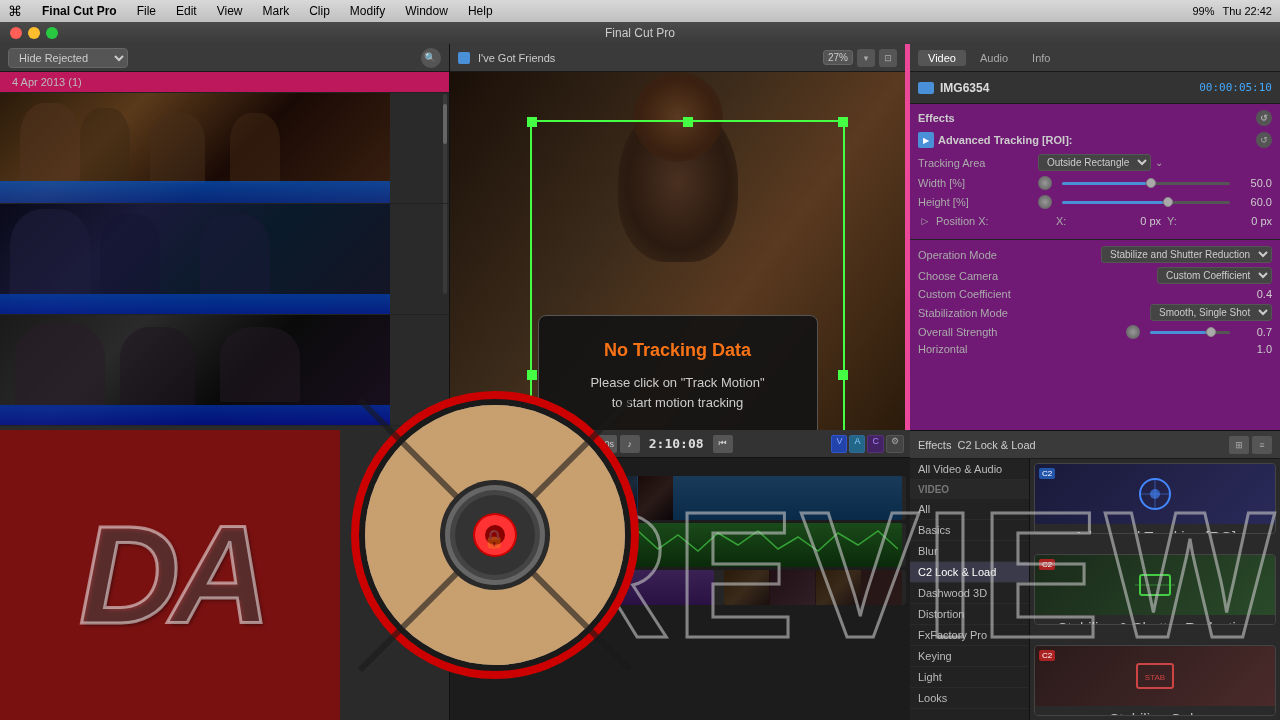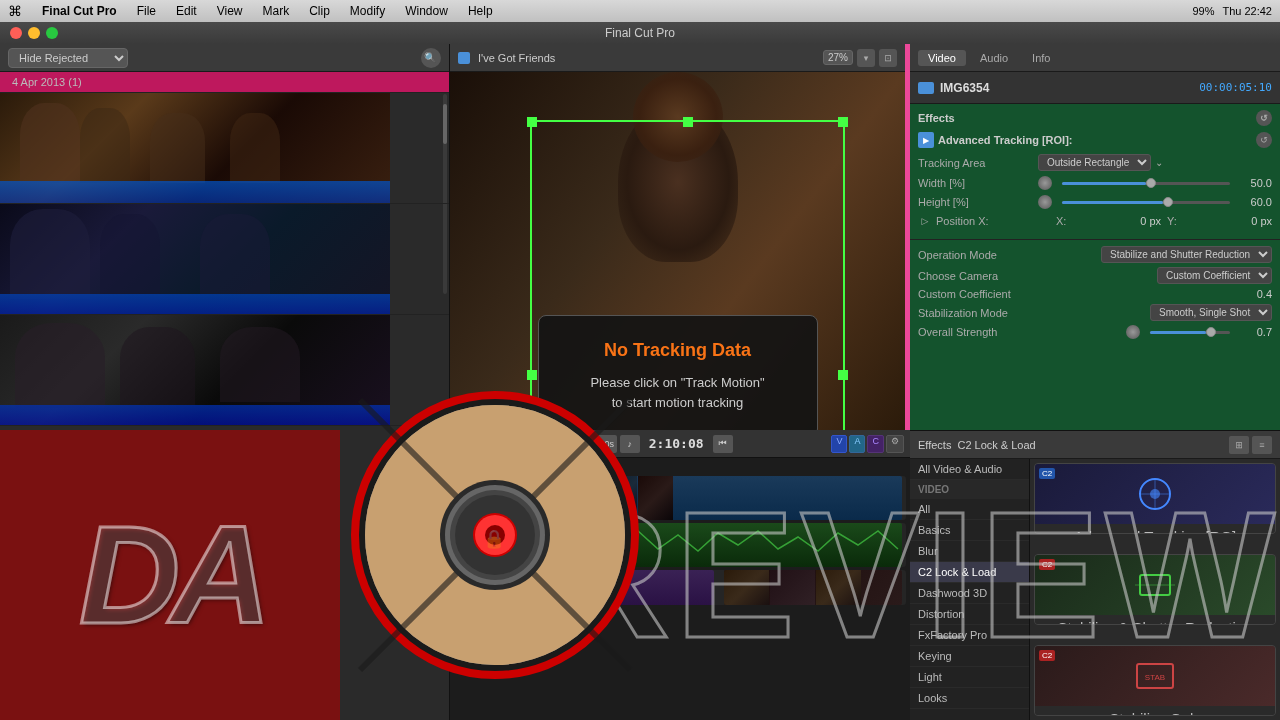--- a/index.html
+++ b/index.html
@@ -368,21 +368,21 @@
     .pbb-no-track-text {
       font-size: 10px;
       color: #cc4444;
       margin-left: 4px;
     }
 
     
     .right-panel {
       width: 370px;
       height: 100%;
-      background: #14532d;
+      background: #701a75;
       display: flex;
       flex-direction: column;
     }
 
     .inspector-toolbar {
       height: 28px;
       background: #3a3a3a;
       display: flex;
       align-items: center;
       padding: 0 8px;
@@ -1076,20 +1076,24 @@
       </div>
       <div class="ia-row">
         <span class="ia-label">Overall Strength</span>
         <div style="width:14px;height:14px;border-radius:50%;background:radial-gradient(circle,#999,#555);margin-right:4px;"></div>
         <div class="ir-slider" style="width:80px;flex:none;">
           <div class="ir-slider-fill" style="width:70%;"></div>
           <div class="ir-slider-thumb" style="left:70%;"></div>
         </div>
         <span class="ir-number">0.7</span>
       </div>
+      <div class="ia-row">
+        <span class="ia-label">Horizontal</span>
+        <span class="ia-value">1.0</span>
+      </div>
     </div>
 
     <div class="effects-panel">
       <div class="effects-toolbar">
         <span>Effects</span>
         <span>C2 Lock &amp; Load</span>
         <div style="margin-left:auto;display:flex;gap:3px;">
           <div style="width:20px;height:18px;background:#555;border-radius:2px;cursor:pointer;font-size:9px;color:#aaa;display:flex;align-items:center;justify-content:center;">⊞</div>
           <div style="width:20px;height:18px;background:#555;border-radius:2px;cursor:pointer;font-size:9px;color:#aaa;display:flex;align-items:center;justify-content:center;">≡</div>
         </div>

